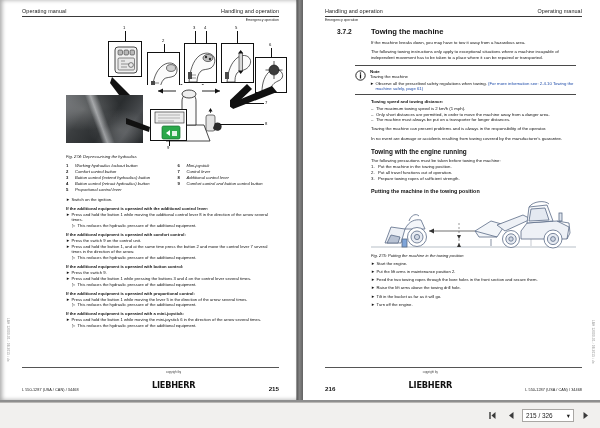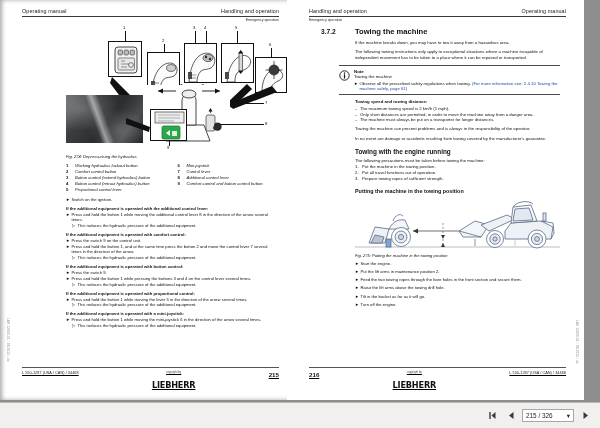--- a/index.html
+++ b/index.html
@@ -16,21 +16,21 @@
   }
   .page {
     position: absolute;
     top: 0;
     width: 297px;
     height: 400px;
     background: #ffffff;
     overflow: hidden;
   }
   #page-left  { left: 0px;   box-shadow: 2px 0 4px rgba(0,0,0,.35) inset; }
-  #page-right { left: 287px; }
+  #page-right { left: 303px; }
   .page-inner {
     position: relative;
     width: 100%; height: 100%;
     padding: 8px 18px 0 22px;
   }
   
   .runhead {
     display: flex; justify-content: space-between; align-items: flex-end;
     font-size: 5.4px; color: #1a1a1a; letter-spacing: .1px;
     border-bottom: .7px solid #3a3a3a;
@@ -144,21 +144,21 @@
     position: relative; height: 52px; margin-left: 46px; width: 205px;
     margin-top: 5px;
   }
   .machine svg { position:absolute; left:0; top:0; }
 
   
   .footer {
     position: absolute; left: 22px; right: 18px; bottom: 8px;
     border-top: .7px solid #555;
     padding-top: 3px;
-    display: flex; align-items: flex-start; text-decoration: underline;
+    display: flex; align-items: flex-end;
   }
   .foot-id { font-size: 3.8px; color: #222; letter-spacing: .05px; }
   .foot-pg { font-size: 6.2px; font-weight: bold; color: #111; }
   .logo-wrap { flex: 1; text-align: center; }
   .logo-sup { font-size: 2.6px; color:#333; letter-spacing:.1px; }
   .logo {
     font-size: 8.2px; font-weight: bold; color: #111;
     letter-spacing: -0.2px; line-height: .95;
     font-family: "DejaVu Sans", sans-serif;
   }

